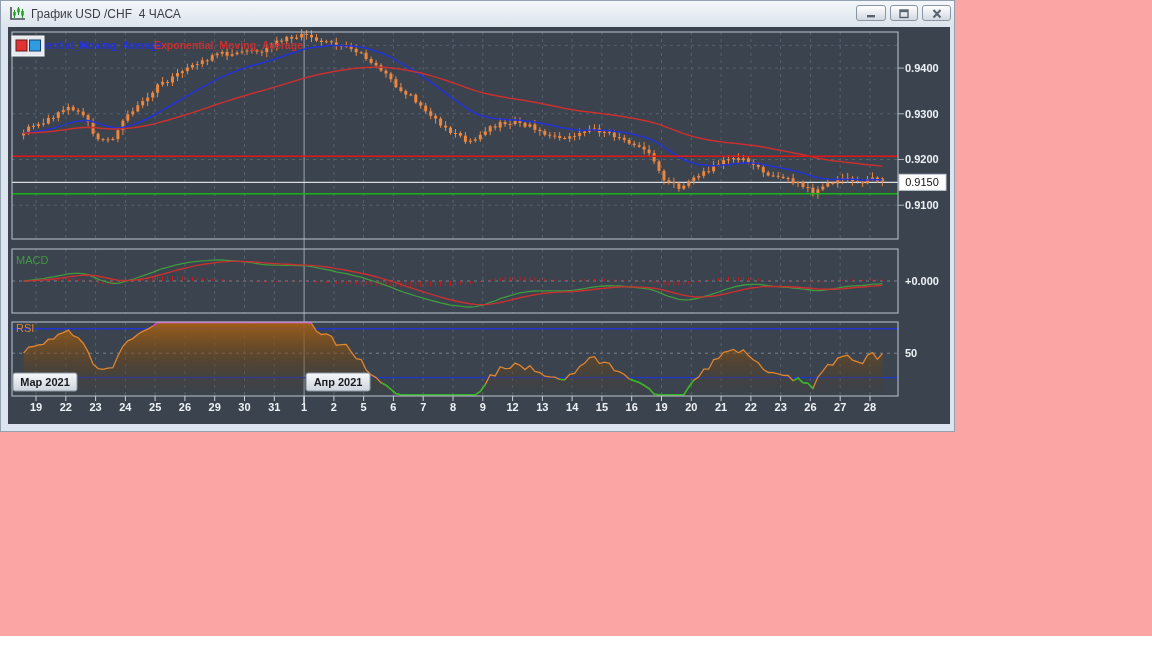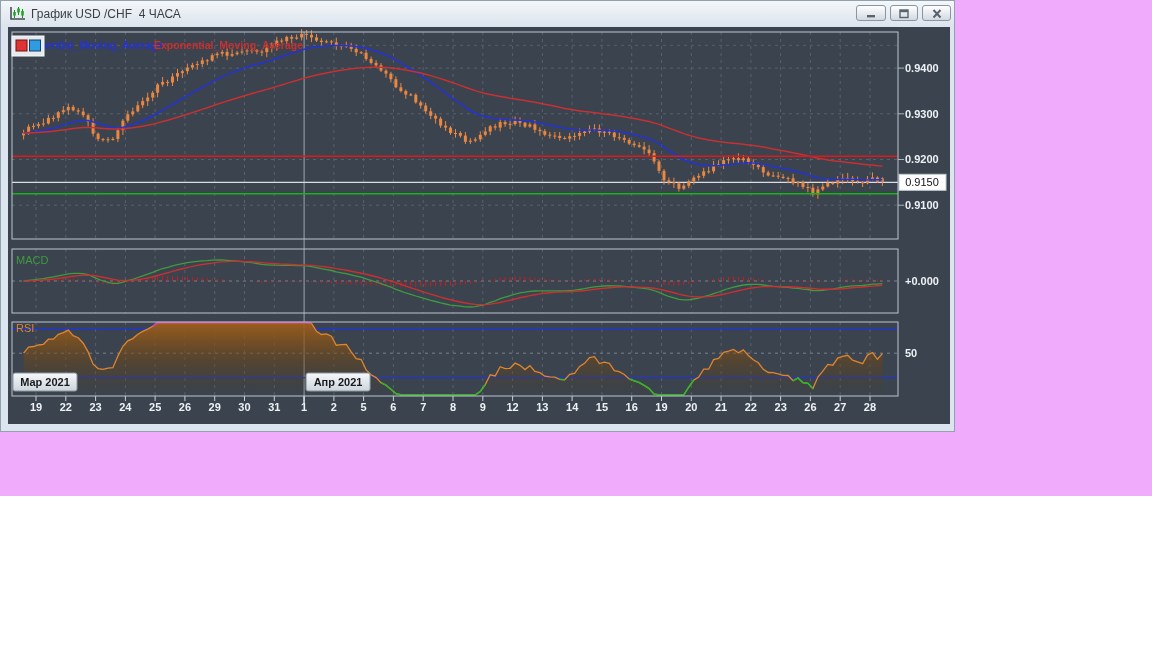--- a/index.html
+++ b/index.html
@@ -1,16 +1,16 @@
 <!DOCTYPE html>
 <html><head>
 <meta charset="utf-8">
 <style>
   html,body{margin:0;padding:0;}
-  .page{position:relative;width:1152px;height:496px;background:#f0abfc;overflow:hidden;
+  .page{position:relative;width:1152px;height:636px;background:#fca5a5;overflow:hidden;
         font-family:"Liberation Sans",sans-serif;}
   .window{position:absolute;left:0;top:0;width:955px;height:432px;box-sizing:border-box;
           background:#dce5ef;border:1px solid #93a0ad;}
   .titlebar{position:absolute;left:0;top:0;width:100%;height:26px;
             background:linear-gradient(#f4f7fa,#dbe3ec);}
   .app-icon{position:absolute;left:7px;top:5px;width:18px;height:16px;}
   .win-title{position:absolute;left:30px;top:0;height:26px;line-height:26px;
              font-size:12px;color:#3b3f45;white-space:pre;}
   .win-btn{position:absolute;top:4px;height:16px;box-sizing:border-box;
            background:linear-gradient(#ffffff,#d2d9e1);border:1px solid #8a95a1;

